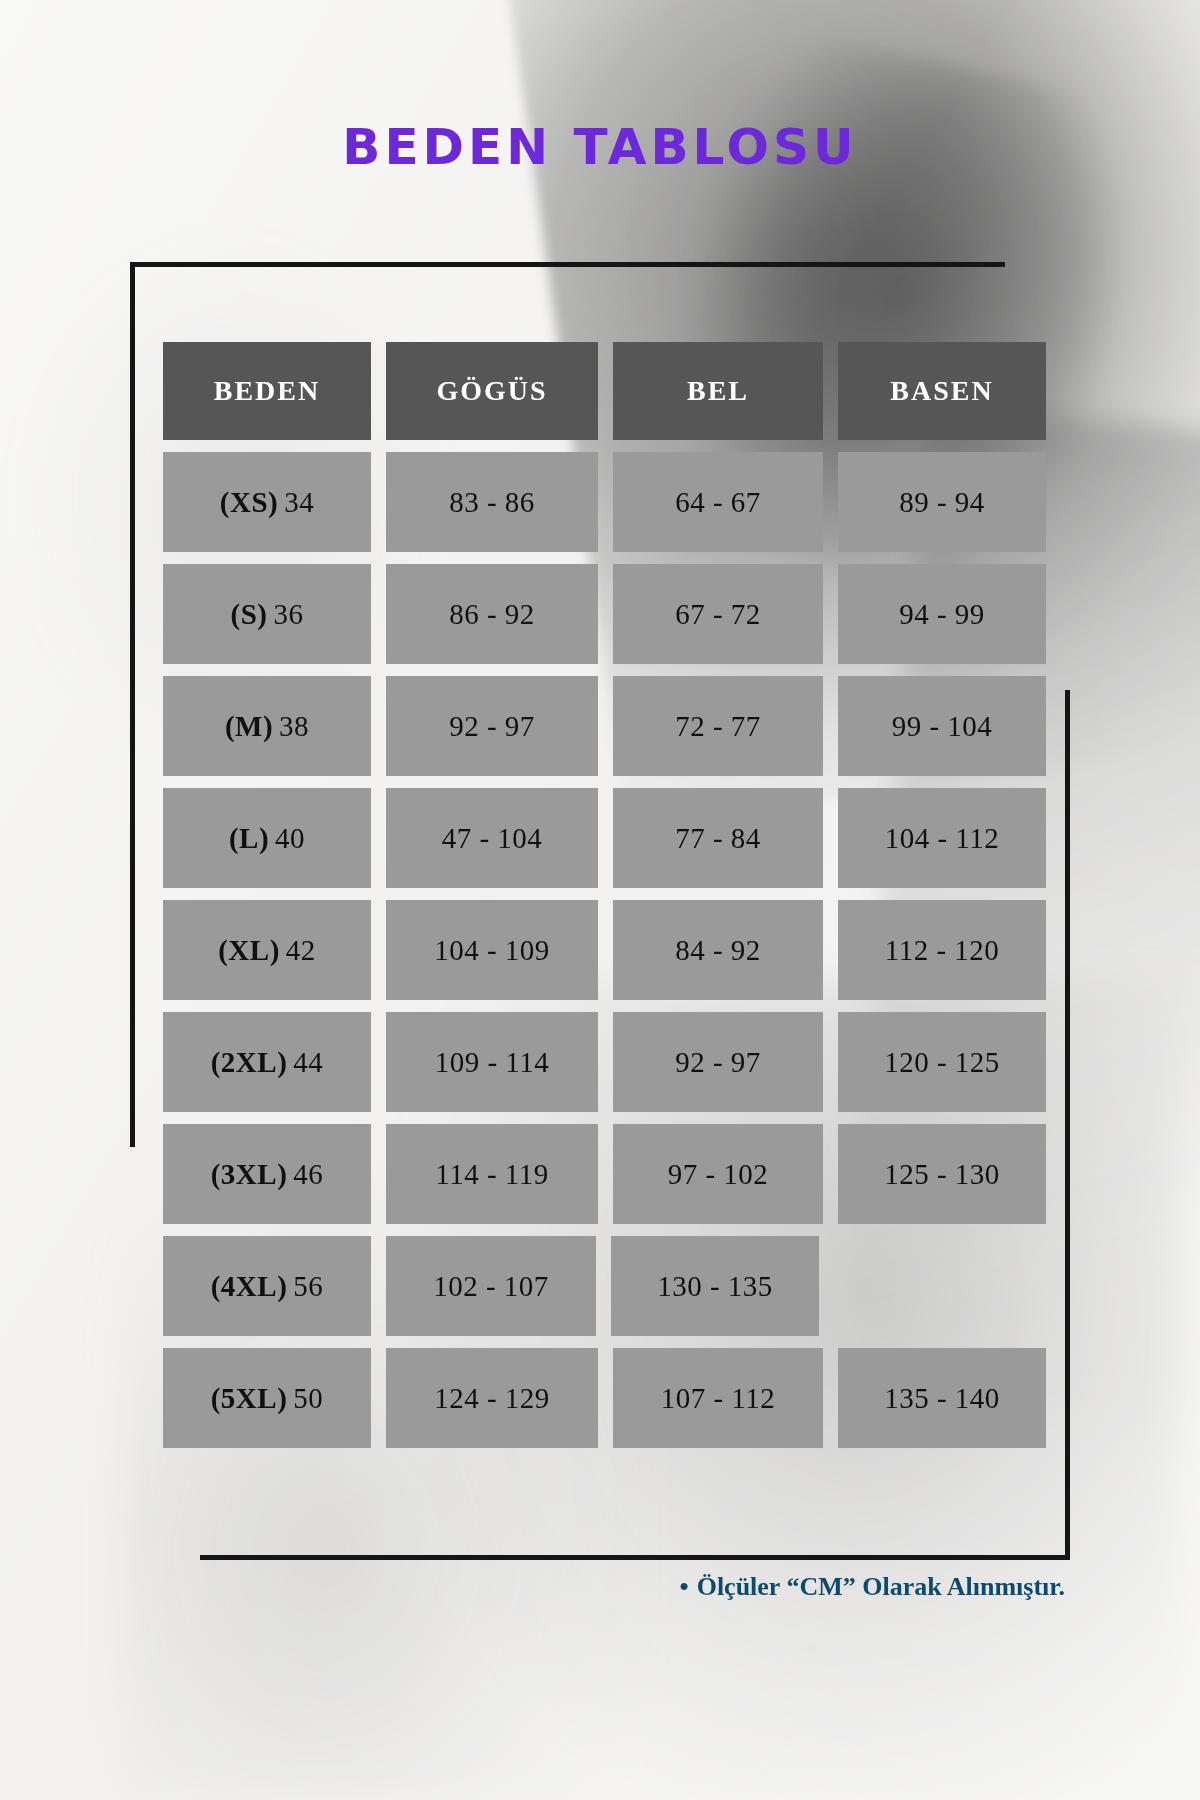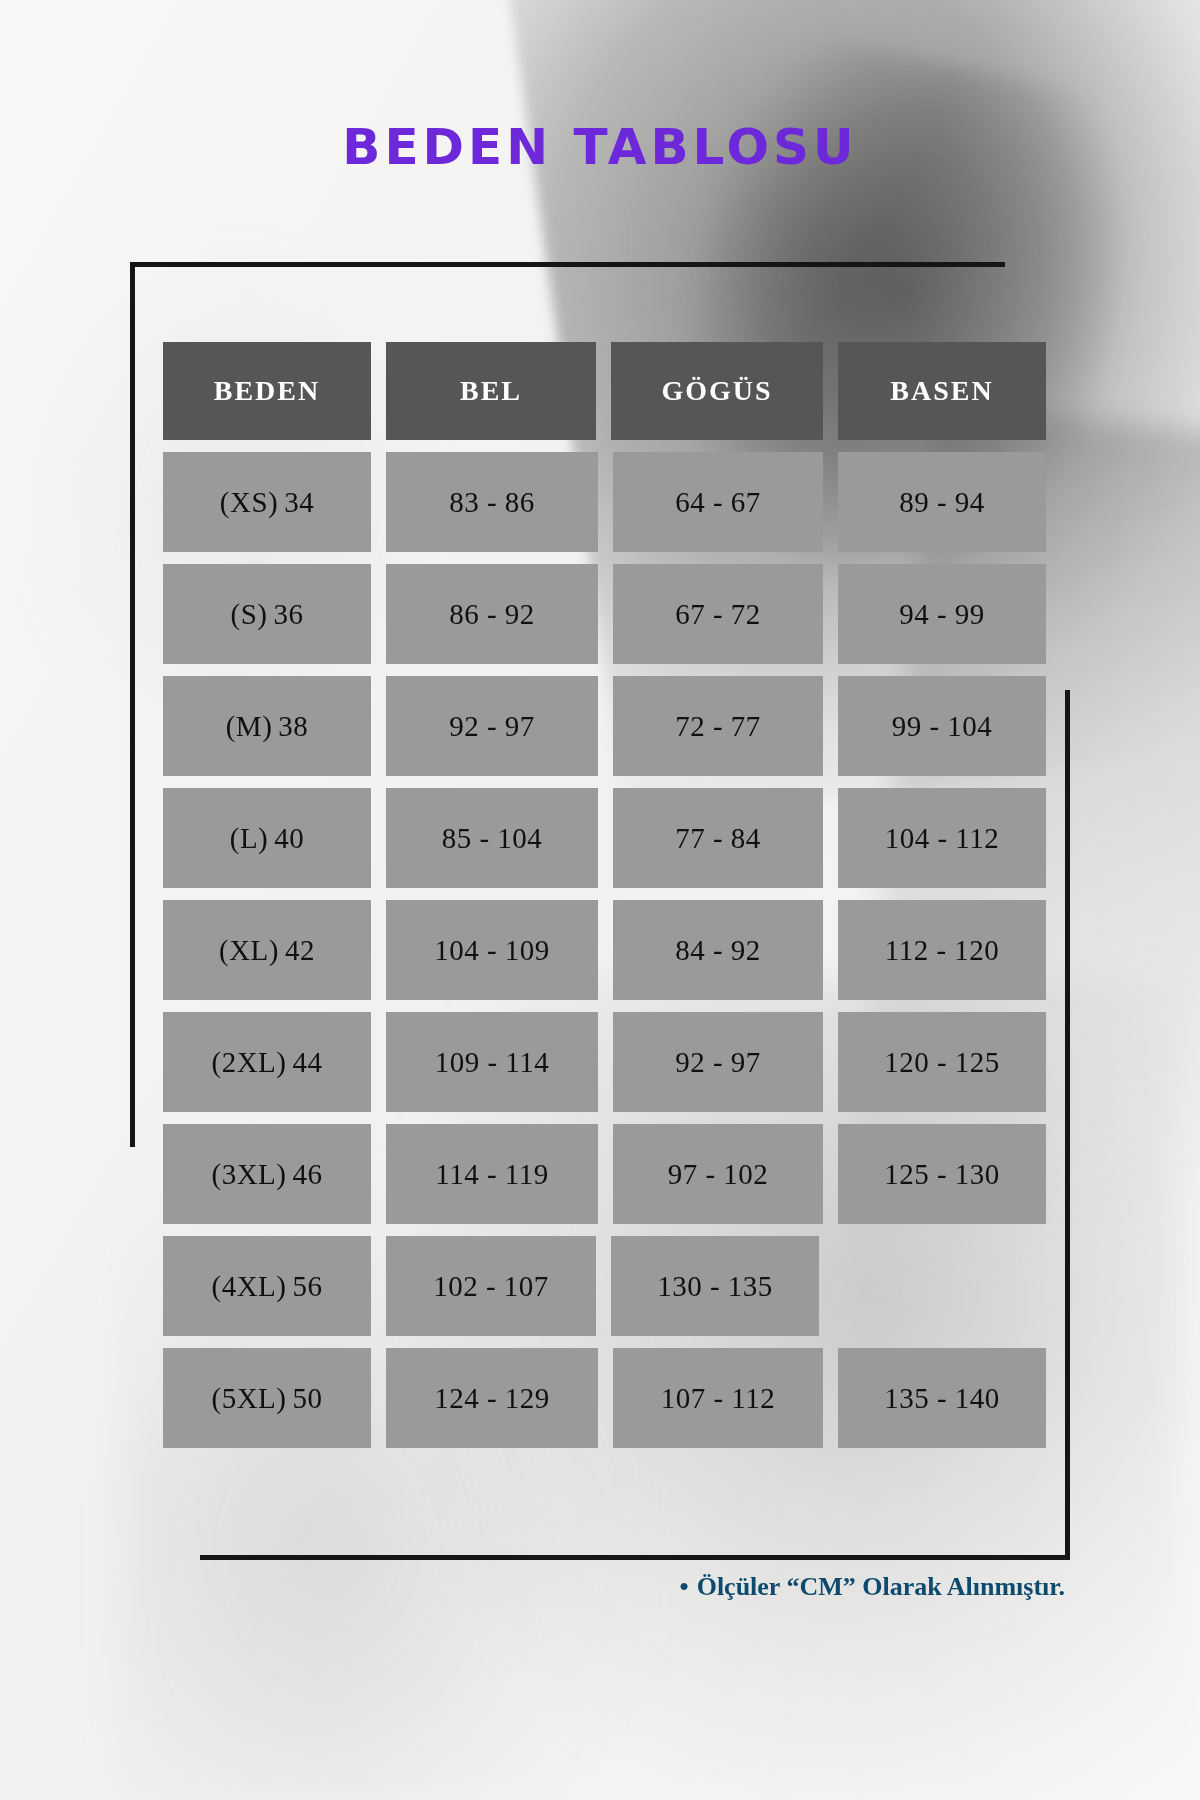--- a/index.html
+++ b/index.html
@@ -165,21 +165,21 @@
   .head .cell {
     background: #565656;
     color: #ffffff;
     height: 98px;
     font-weight: bold;
     font-size: 28px;
     letter-spacing: 2px;
   }
 
   .cell .sz-label {
-    font-weight: normal;
+    font-weight: bold;
     margin-right: 6px;
   }
 
   .footnote {
     position: absolute;
     left: 0;
     top: 1572px;
     width: 1065px;
     text-align: right;
     font-family: "Liberation Serif", serif;
@@ -209,22 +209,22 @@
 
   <div class="title">BEDEN TABLOSU</div>
 
   <div class="frame-tl"></div>
   <div class="frame-br"></div>
 
   <div class="table">
 
     <div class="row head">
       <div class="cell c0">BEDEN</div>
+      <div class="cell c1">GÖGÜS</div>
       <div class="cell c2">BEL</div>
-      <div class="cell c1">GÖGÜS</div>
       <div class="cell c3">BASEN</div>
     </div>
 
     <div class="row">
       <div class="cell c0">
           <span class="sz-label">(XS)</span>
           <span>34</span>
         </div>
       <div class="cell c1">83 - 86</div>
       <div class="cell c2">64 - 67</div>
@@ -249,21 +249,21 @@
       <div class="cell c1">92 - 97</div>
       <div class="cell c2">72 - 77</div>
       <div class="cell c3">99 - 104</div>
     </div>
 
     <div class="row">
       <div class="cell c0">
           <span class="sz-label">(L)</span>
           <span>40</span>
         </div>
-      <div class="cell c1">85 - 104</div>
+      <div class="cell c1">47 - 104</div>
       <div class="cell c2">77 - 84</div>
       <div class="cell c3">104 - 112</div>
     </div>
 
     <div class="row">
       <div class="cell c0">
           <span class="sz-label">(XL)</span>
           <span>42</span>
         </div>
       <div class="cell c1">104 - 109</div>

